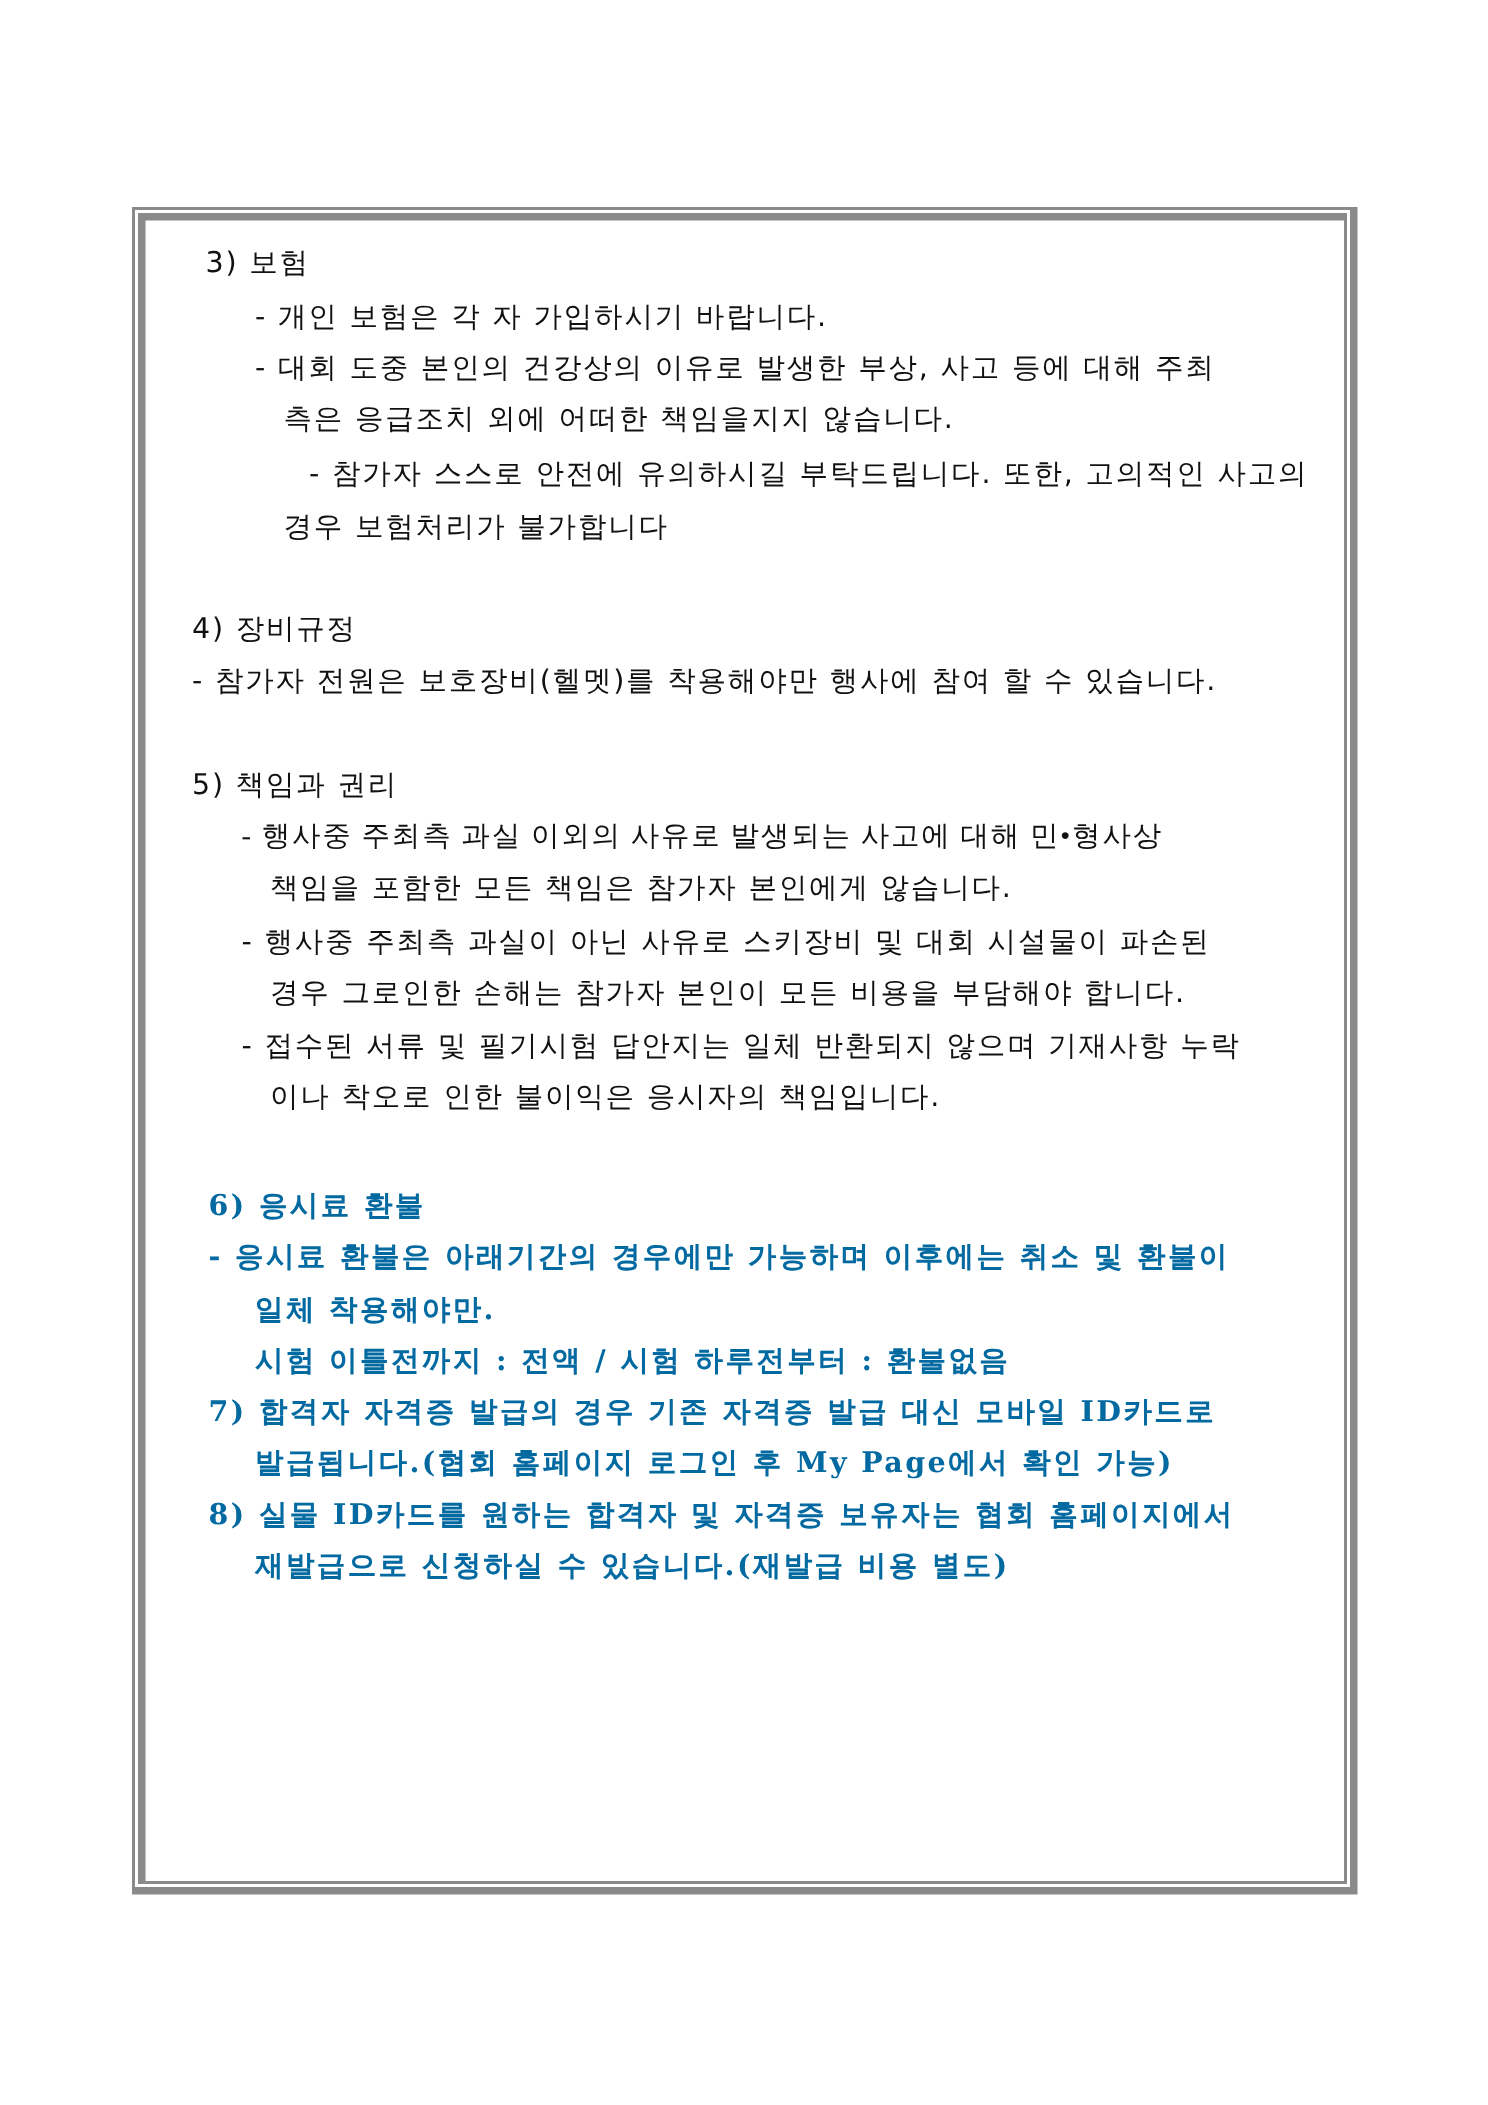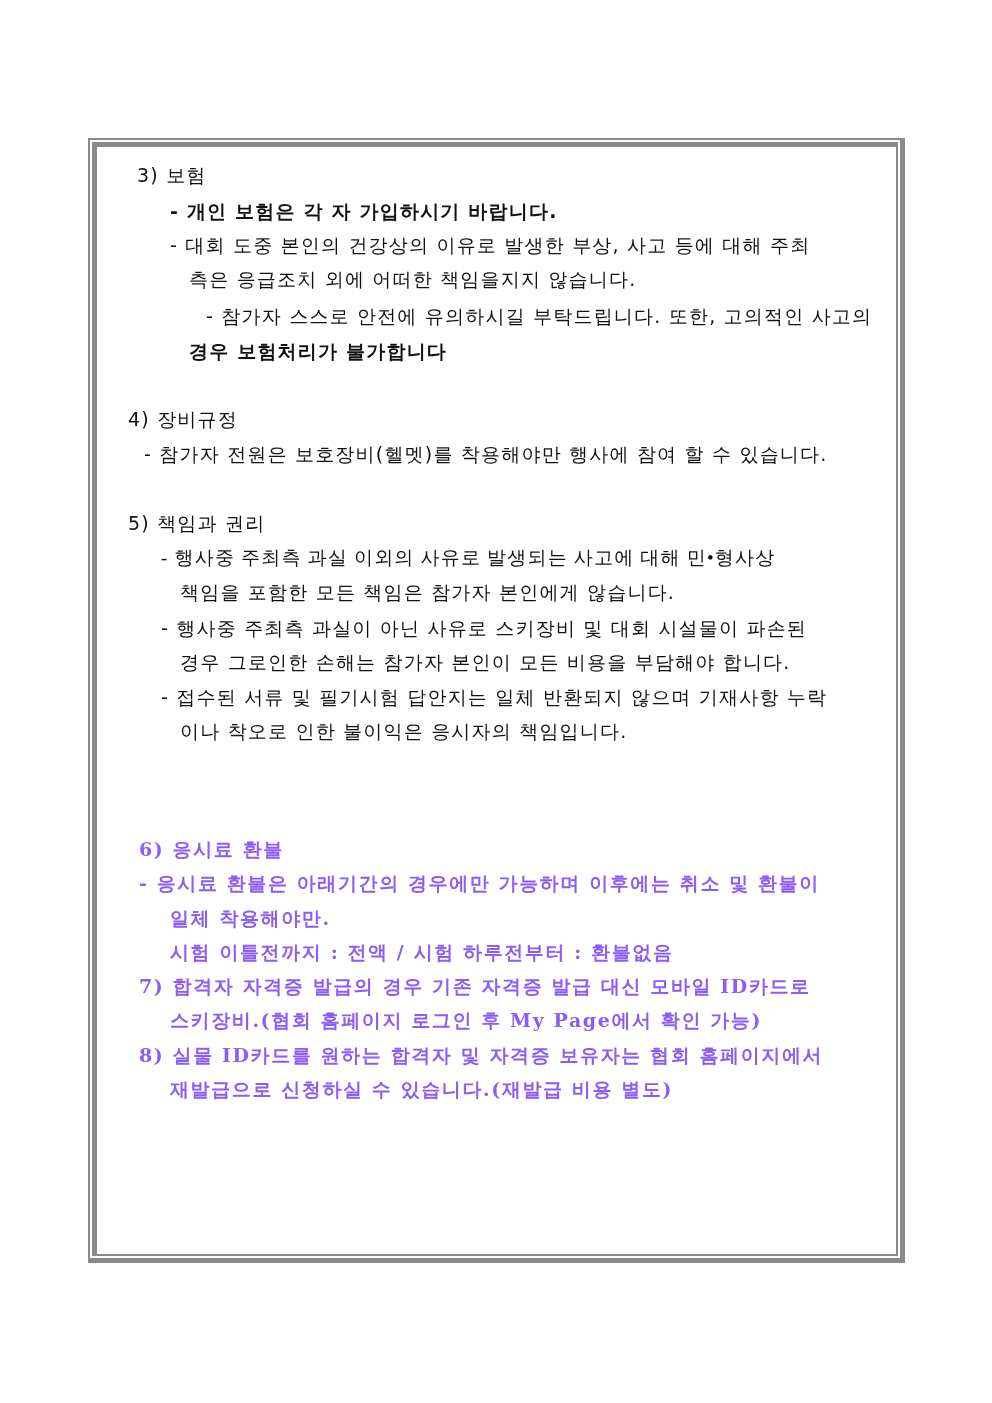--- a/index.html
+++ b/index.html
@@ -44,51 +44,50 @@
       position: absolute;
       white-space: nowrap;
       font-size: 19px;
       line-height: 24px;
       letter-spacing: 1.2px;
     }
     .bold {
       font-weight: bold;
       font-family: "DejaVu Serif", "Liberation Serif", serif;
       letter-spacing: 1.6px;
-      color: #8b5cf6;
-      margin-top: 45px;
+      color: #0369a1;
     }
   </style>
 </head>
 <body>
 
 <div class="frame-outer">
   <div class="frame-inner"></div>
 </div>
 
 <div class="line" style="left:137px; top:163px;">3) 보험</div>
-<div class="line" style="left:170px; top:199px;font-weight:bold;">- 개인 보험은 각 자 가입하시기 바랍니다.</div>
+<div class="line" style="left:170px; top:199px;">- 개인 보험은 각 자 가입하시기 바랍니다.</div>
 <div class="line" style="left:170px; top:233px;">- 대회 도중 본인의 건강상의 이유로 발생한 부상, 사고 등에 대해 주최</div>
 <div class="line" style="left:189px; top:267px;">측은 응급조치 외에 어떠한 책임을지지 않습니다.</div>
 <div class="line" style="left:170px; top:304px;margin-left:36px;">- 참가자 스스로 안전에 유의하시길 부탁드립니다. 또한, 고의적인 사고의</div>
-<div class="line" style="left:189px; top:339px;font-weight:bold;">경우 보험처리가 불가합니다</div>
+<div class="line" style="left:189px; top:339px;">경우 보험처리가 불가합니다</div>
 
 <div class="line" style="left:128px; top:407px;">4) 장비규정</div>
-<div class="line" style="left:128px; top:442px;margin-left:16px;">- 참가자 전원은 보호장비(헬멧)를 착용해야만 행사에 참여 할 수 있습니다.</div>
+<div class="line" style="left:128px; top:442px;">- 참가자 전원은 보호장비(헬멧)를 착용해야만 행사에 참여 할 수 있습니다.</div>
 
 <div class="line" style="left:128px; top:511px;">5) 책임과 권리</div>
 <div class="line" style="left:161px; top:546px;font-family:Liberation Serif, serif;">- 행사중 주최측 과실 이외의 사유로 발생되는 사고에 대해 민•형사상</div>
 <div class="line" style="left:180px; top:580px;">책임을 포함한 모든 책임은 참가자 본인에게 않습니다.</div>
 <div class="line" style="left:161px; top:616px;">- 행사중 주최측 과실이 아닌 사유로 스키장비 및 대회 시설물이 파손된</div>
 <div class="line" style="left:180px; top:650px;">경우 그로인한 손해는 참가자 본인이 모든 비용을 부담해야 합니다.</div>
 <div class="line" style="left:161px; top:685px;">- 접수된 서류 및 필기시험 답안지는 일체 반환되지 않으며 기재사항 누락</div>
 <div class="line" style="left:180px; top:719px;">이나 착오로 인한 불이익은 응시자의 책임입니다.</div>
 
 <div class="line bold" style="left:139px; top:792px;">6) 응시료 환불</div>
 <div class="line bold" style="left:139px; top:826px;">- 응시료 환불은 아래기간의 경우에만 가능하며 이후에는 취소 및 환불이</div>
 <div class="line bold" style="left:170px; top:861px;">일체 착용해야만.</div>
 <div class="line bold" style="left:170px; top:895px;">시험 이틀전까지 : 전액 / 시험 하루전부터 : 환불없음</div>
 
 <div class="line bold" style="left:139px; top:929px;">7) 합격자 자격증 발급의 경우 기존 자격증 발급 대신 모바일 ID카드로</div>
-<div class="line bold" style="left:170px; top:963px;">스키장비.(협회 홈페이지 로그인 후 My Page에서 확인 가능)</div>
+<div class="line bold" style="left:170px; top:963px;">발급됩니다.(협회 홈페이지 로그인 후 My Page에서 확인 가능)</div>
 
 <div class="line bold" style="left:139px; top:998px;">8) 실물 ID카드를 원하는 합격자 및 자격증 보유자는 협회 홈페이지에서</div>
 <div class="line bold" style="left:170px; top:1032px;text-align:center;">재발급으로 신청하실 수 있습니다.(재발급 비용 별도)</div>
 
 </body></html>

